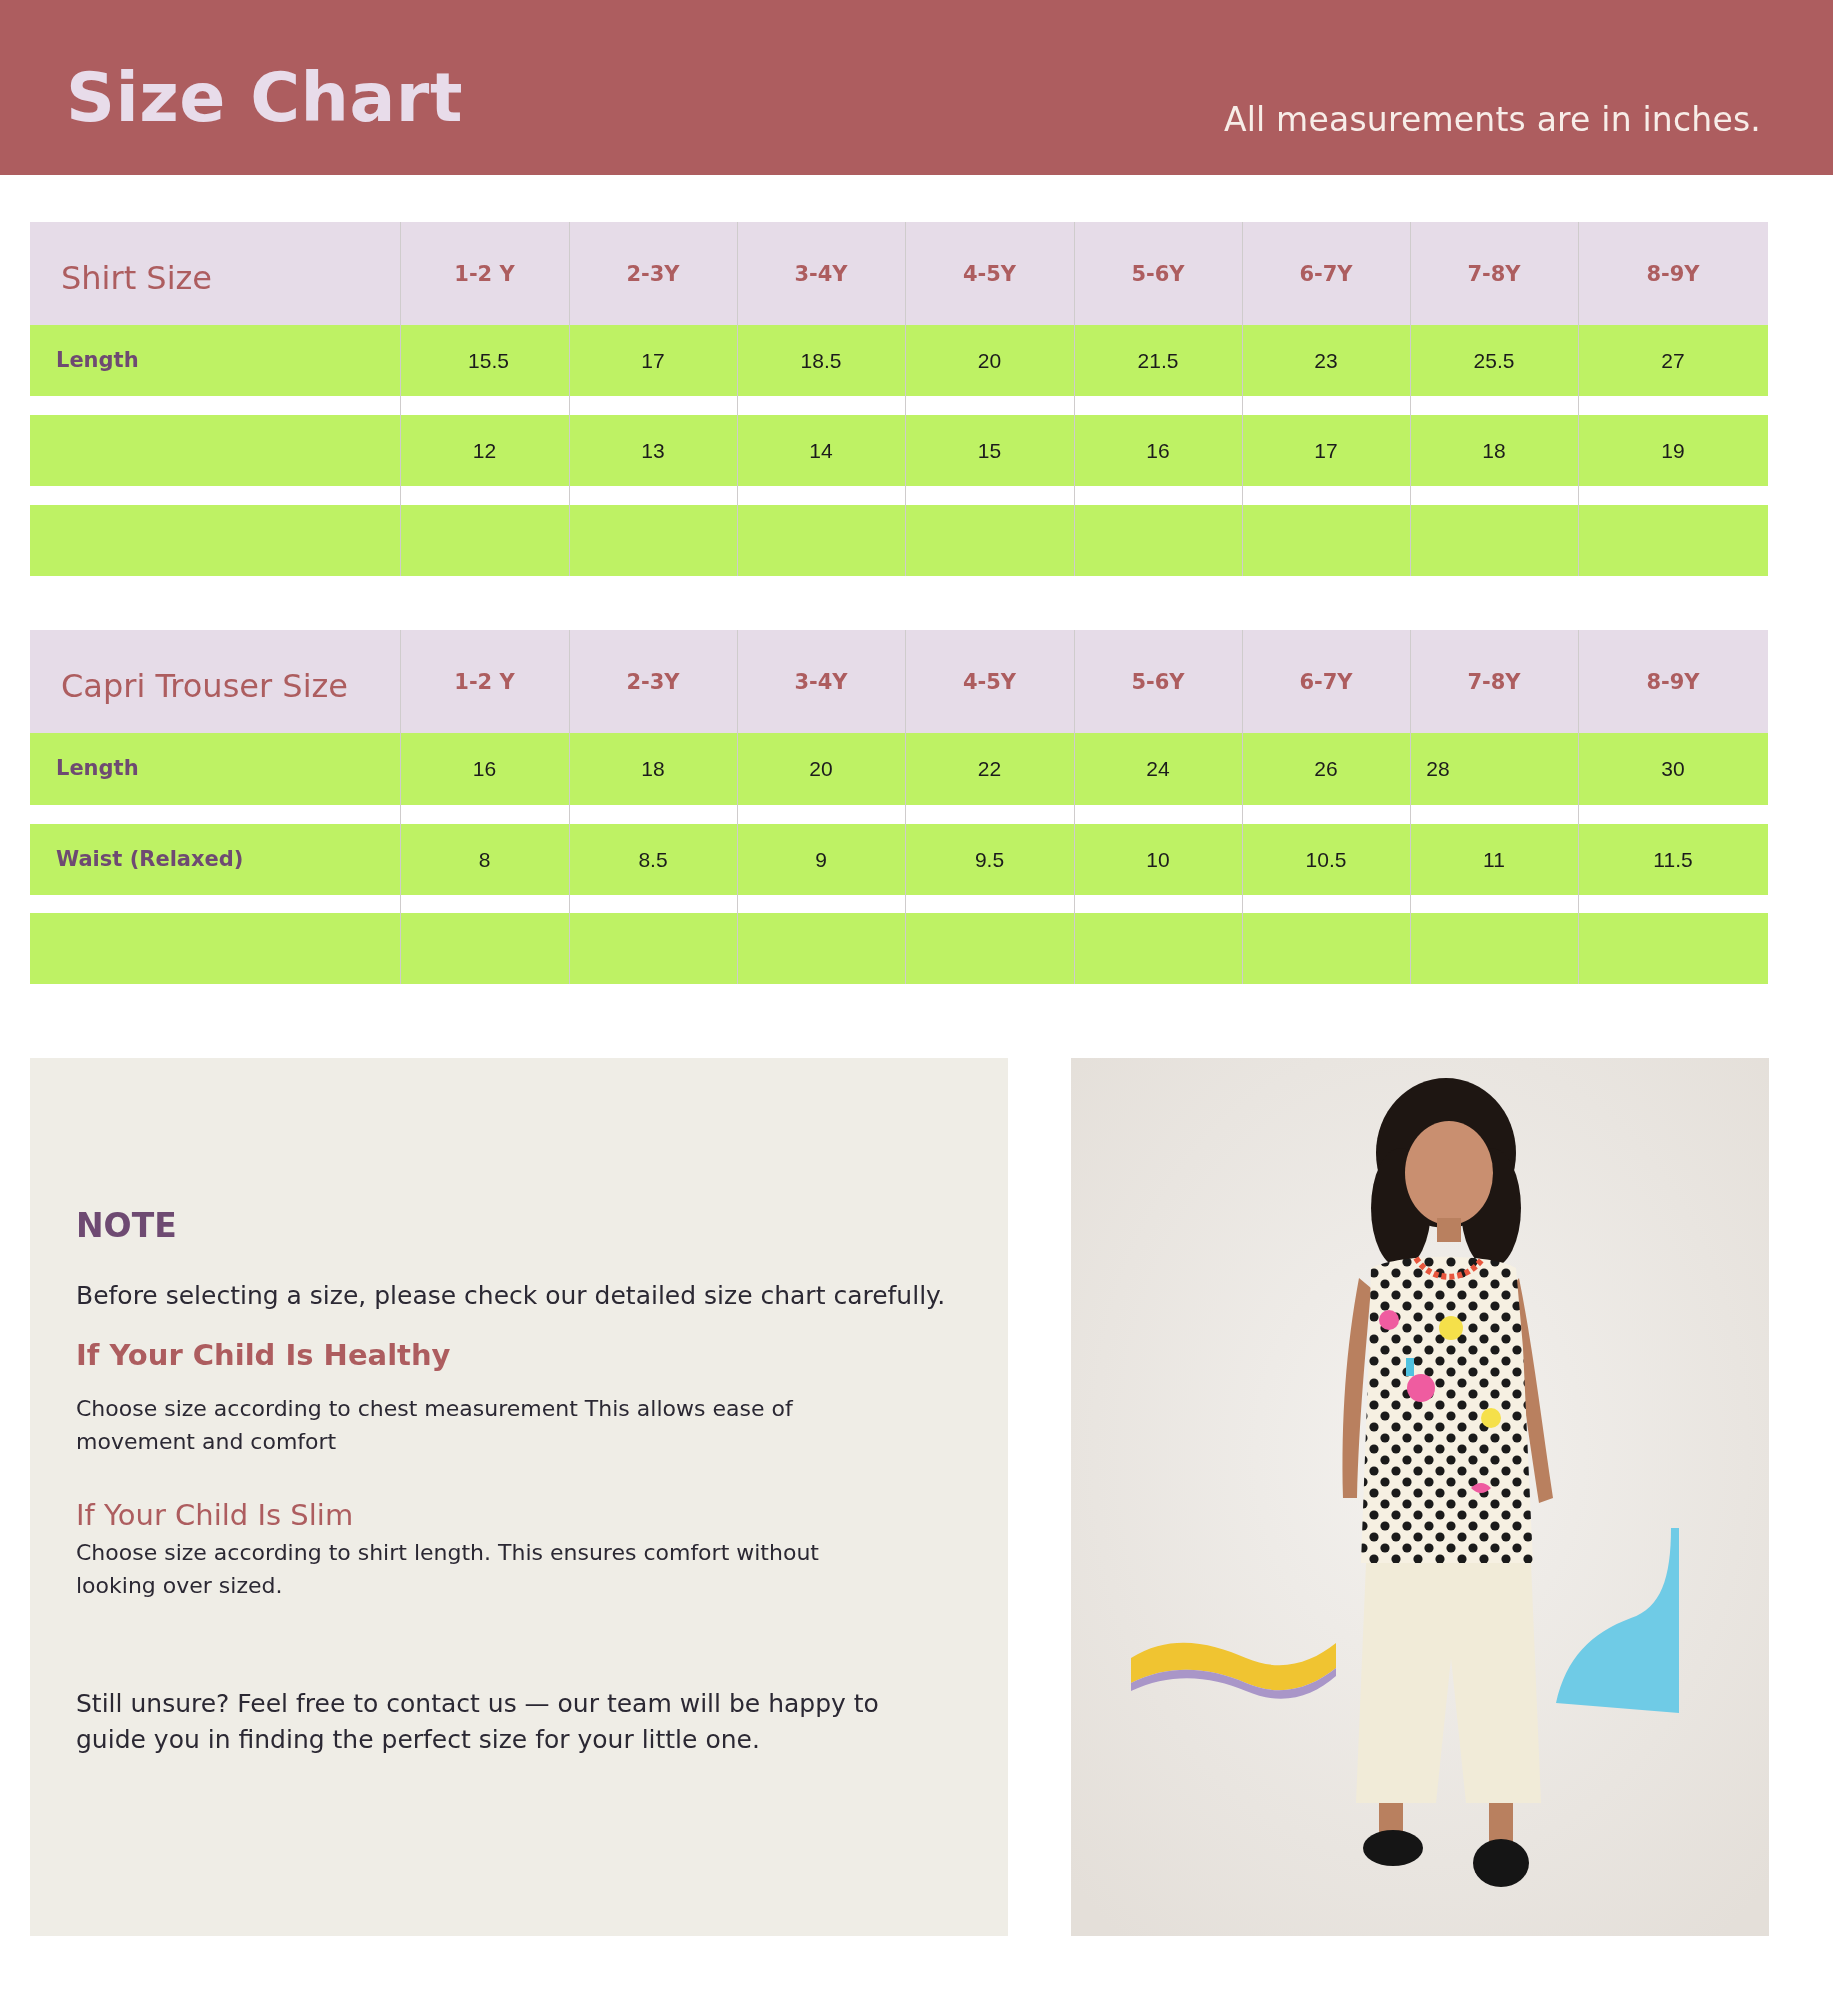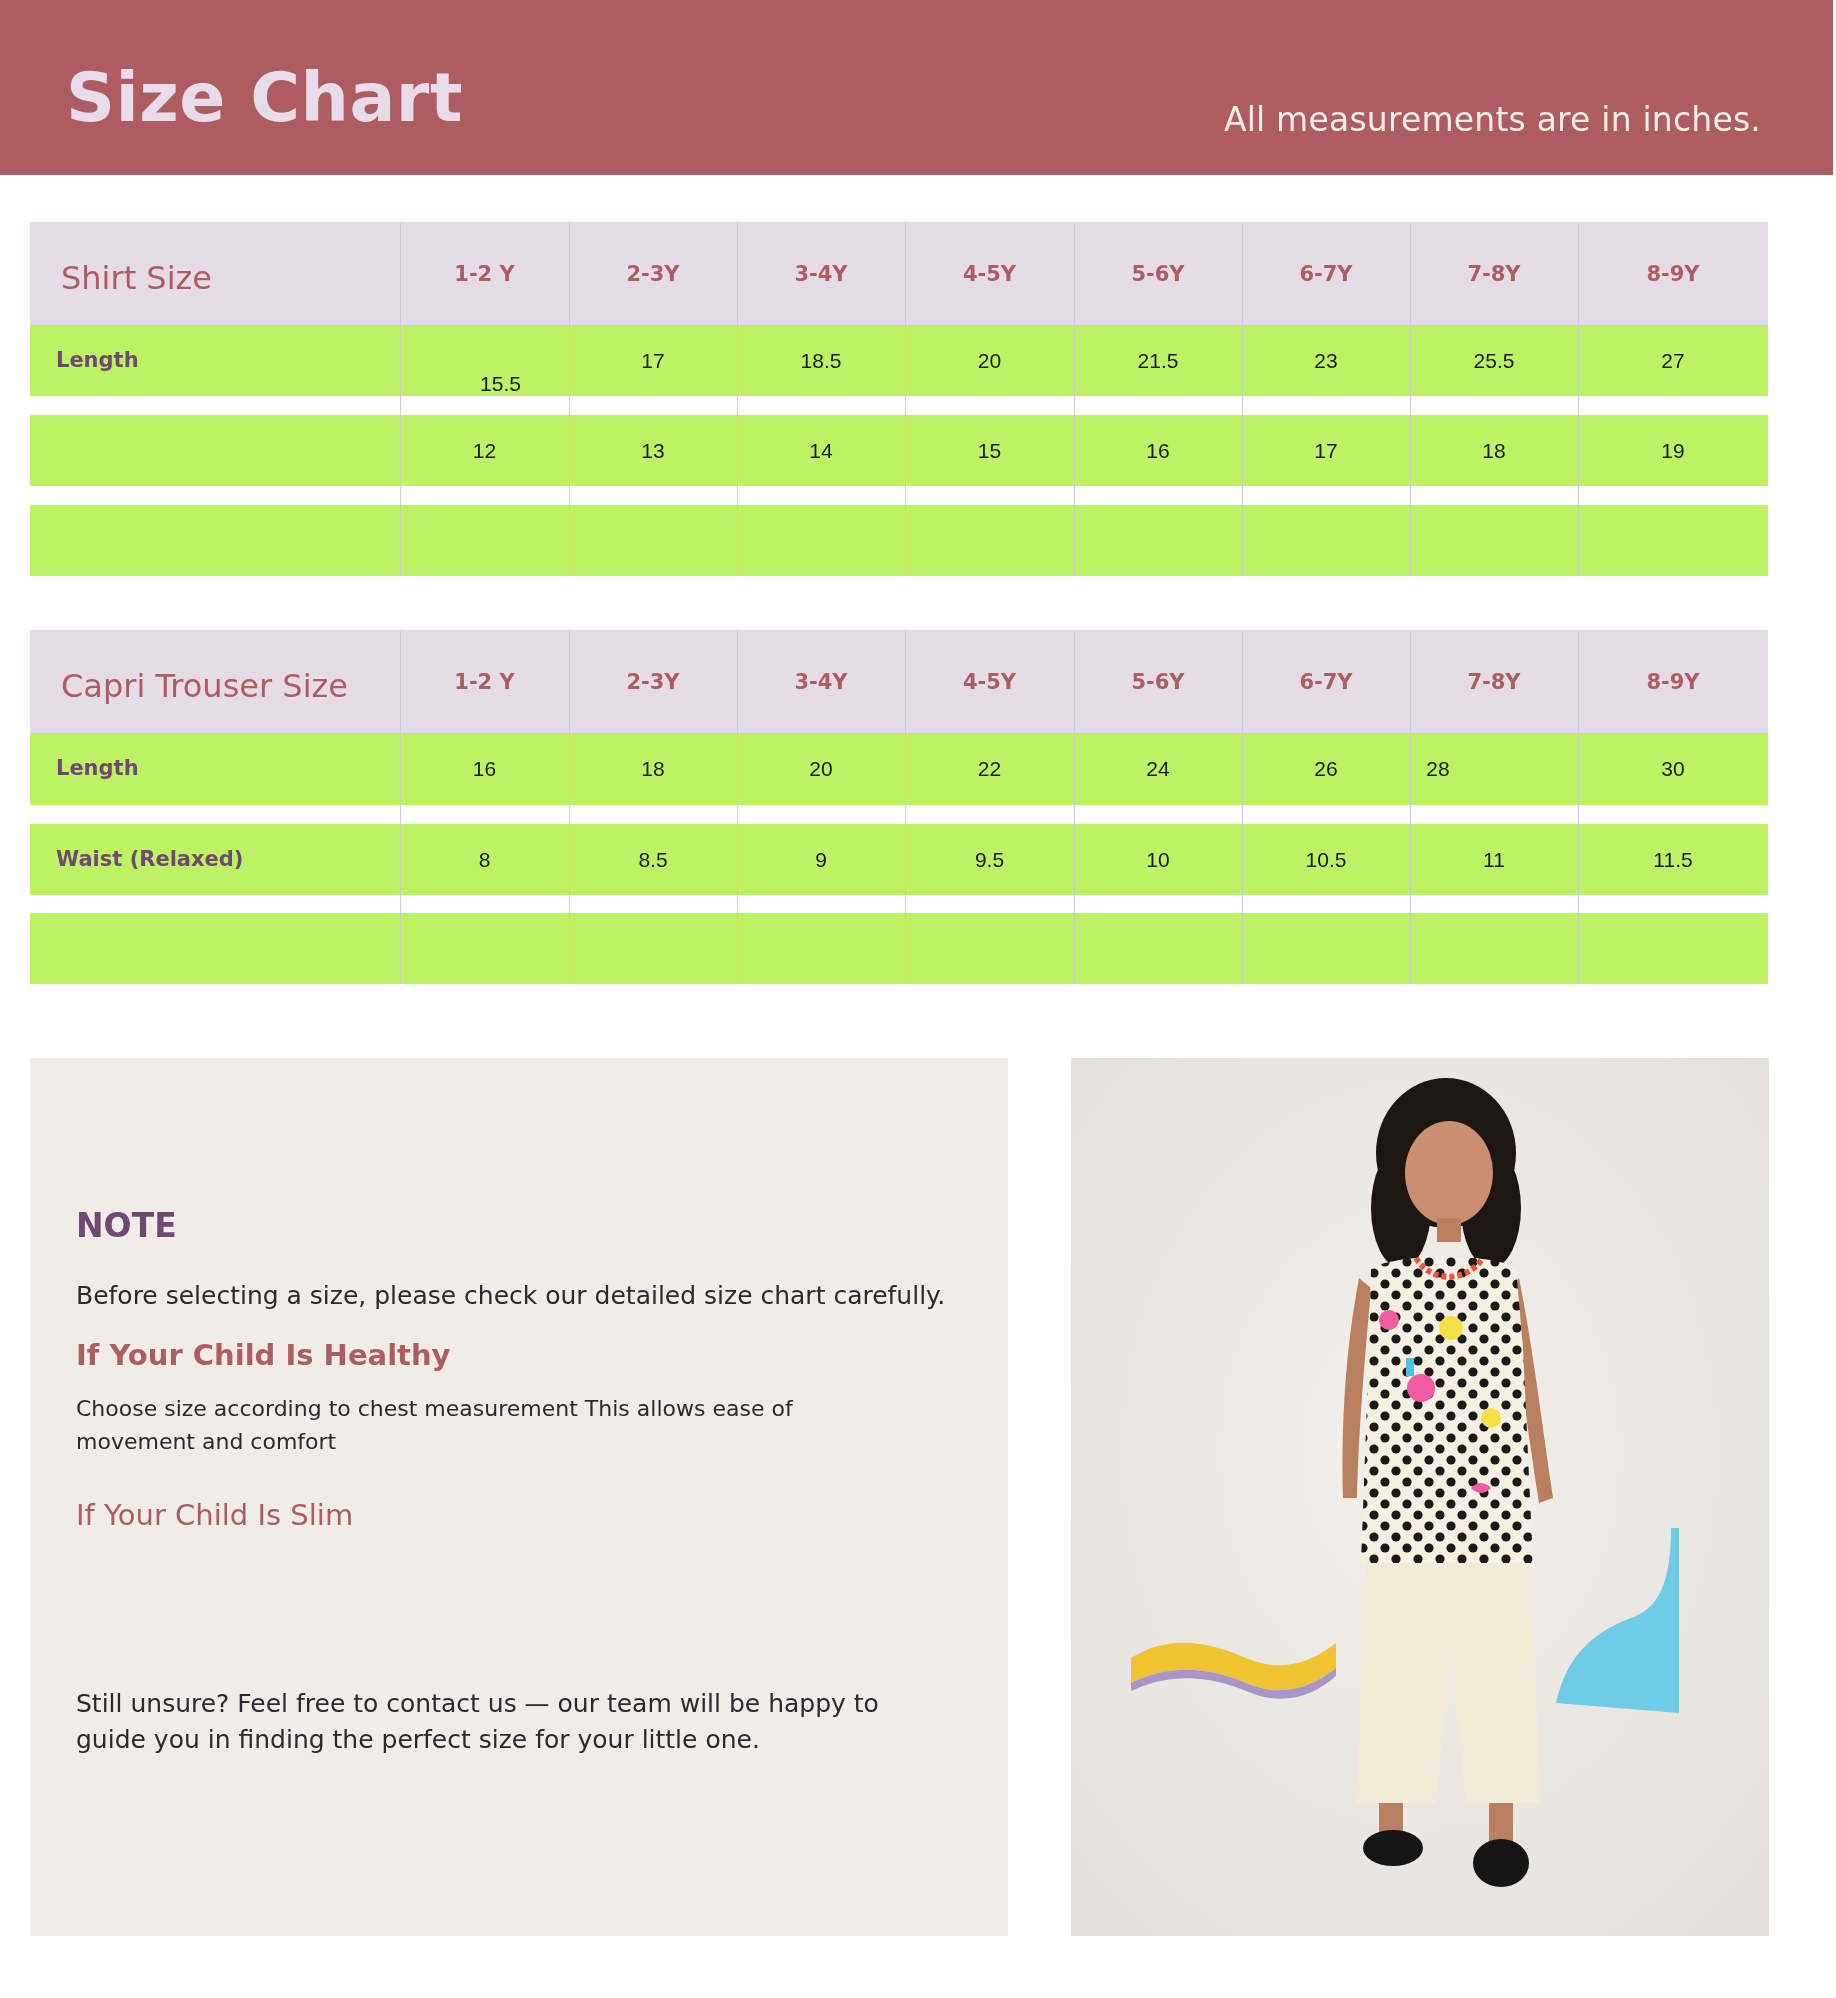--- a/index.html
+++ b/index.html
@@ -66,21 +66,21 @@
       </div>
     <div class="cell" style="left:1548px;width:190px;">
         <span class="head-size">8-9Y</span>
       </div>
   </div>
 
   <div class="t-row t-body" style="top:103px;height:71px;">
     <div class="cell first">
         <span class="row-label">Length</span>
       </div>
-    <div class="cell" style="left:386px;width:169px;align-items:flex-end;">
+    <div class="cell" style="left:374px;width:169px;">
         <span class="row-val">15.5</span>
       </div>
     <div class="cell" style="left:539px;width:168px;">
         <span class="row-val">17</span>
       </div>
     <div class="cell" style="left:707px;width:168px;">
         <span class="row-val">18.5</span>
       </div>
     <div class="cell" style="left:875px;width:169px;">
         <span class="row-val">20</span>
@@ -240,20 +240,21 @@
   <div class="vline" style="left:1380px;top:0;height:354px;"></div>
   <div class="vline" style="left:1548px;top:0;height:354px;"></div>
 </div>
 
 <div class="note">
   <div class="note-title">NOTE</div>
   <div class="note-intro">Before selecting a size, please check our detailed size chart carefully.</div>
   <div class="note-h" style="top:280px;font-weight:bold;">If Your Child Is Healthy</div>
   <div class="note-p" style="top:334px;">Choose size according to chest measurement This allows ease of movement and comfort</div>
   <div class="note-h" style="top:440px;">If Your Child Is Slim</div>
+  <div class="note-p" style="top:478px;">Choose size according to shirt length. This ensures comfort without looking over sized.</div>
   <div class="note-outro">Still unsure? Feel free to contact us — our team will be happy to guide you in finding the perfect size for your little one.</div>
 </div>
 
 <div class="photo">
   <svg width="698" height="878" viewBox="0 0 698 878" xmlns="http://www.w3.org/2000/svg">
     <defs>
       <radialGradient id="bgGlow" cx="0.5" cy="0.45" r="0.7">
         <stop offset="0" stop-color="#f3f1ee"></stop>
         <stop offset="1" stop-color="#e4dfd9"></stop>
       </radialGradient>

